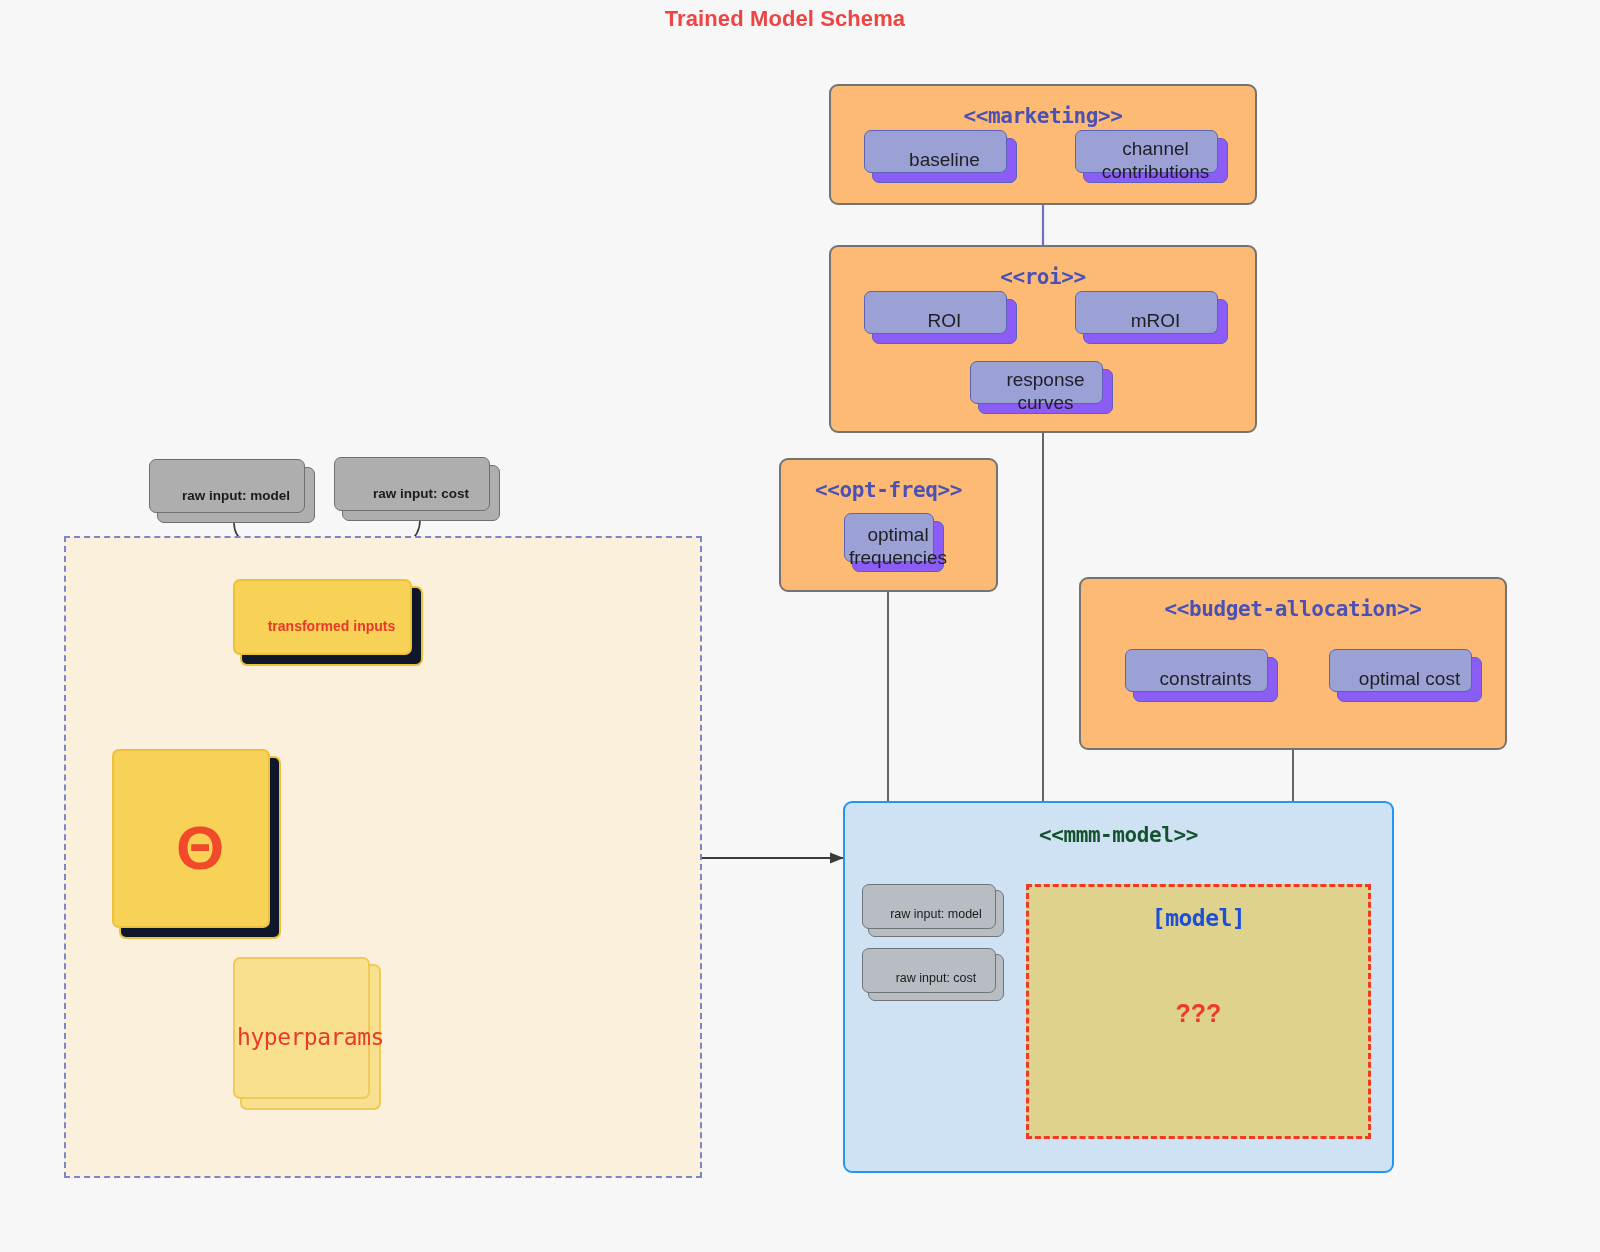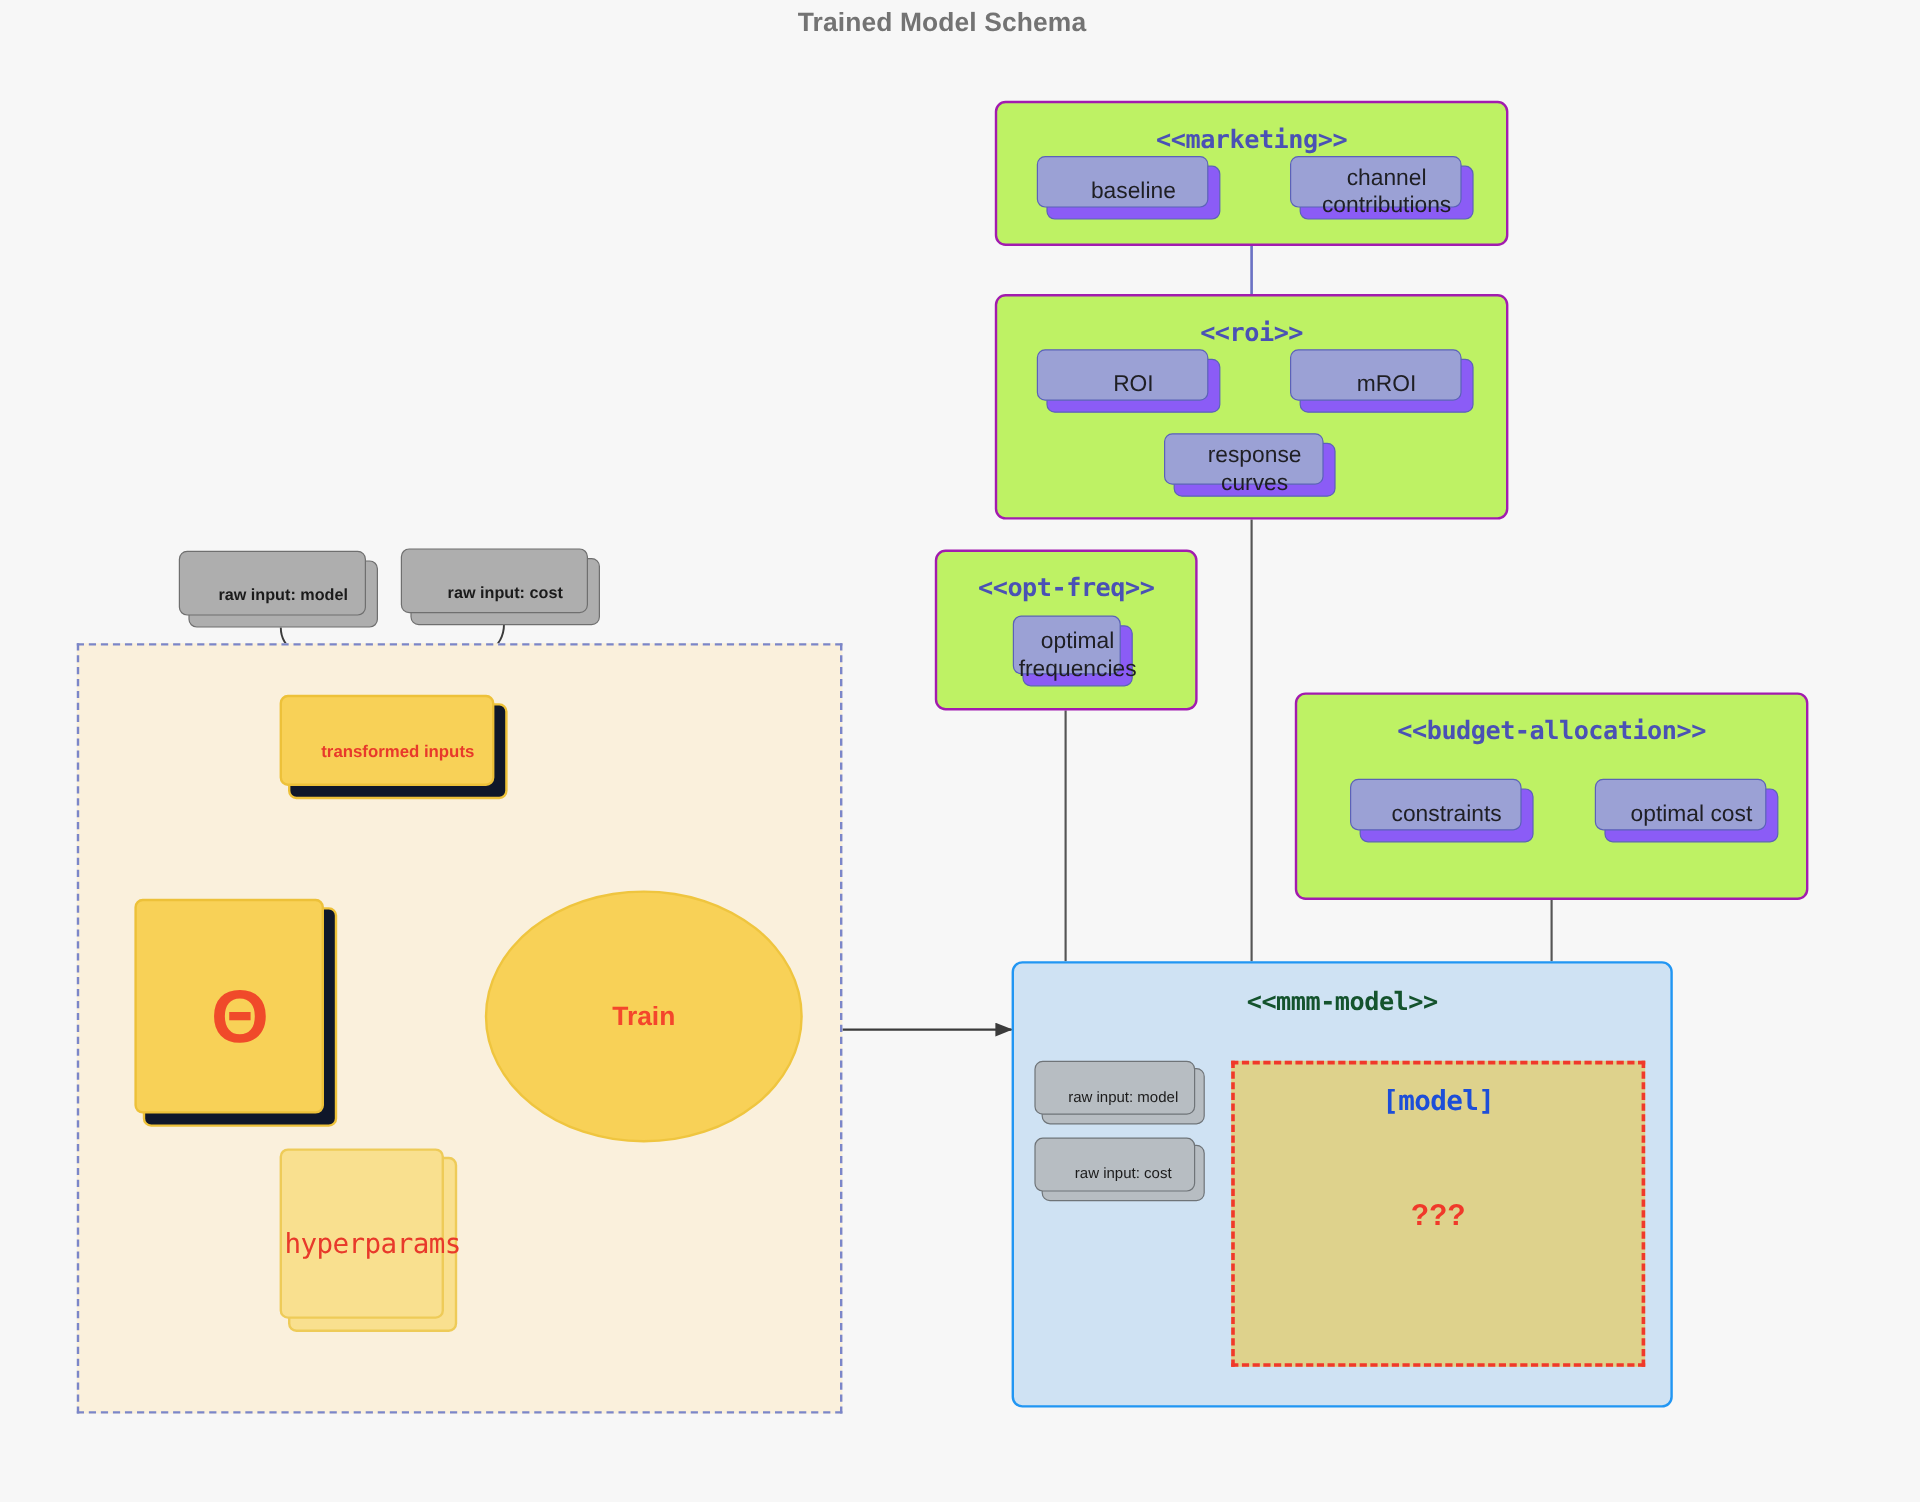--- a/index.html
+++ b/index.html
@@ -25,21 +25,21 @@
   }
 
   
   .page-title {
     position: absolute;
     left: 0; top: 6px;
     width: 1570px;
     text-align: center;
     font-size: 22px;
     font-weight: bold;
-    color: #737373;
+    color: #ef4444;
     letter-spacing: 0.1px;
   }
 
   
   .node {
     position: absolute;
     box-sizing: border-box;
     display: flex;
     align-items: center;
     justify-content: center;
@@ -103,22 +103,22 @@
   .yellow.light .stack { background: #f9e08f; border-color: #eecb58; }
 
   
   .package {
     position: absolute;
     box-sizing: border-box;
     border-radius: 9px;
     z-index: 2;
   }
   .package.purple {
-    background: #bef264;
-    border: 2px solid #a21caf;
+    background: #fdba74;
+    border: 2px solid #737373;
   }
   .package.blue {
     background: #cfe2f3;
     border: 2.5px solid #2196f3;
   }
   .pkg-title {
     position: absolute;
     left: 0;
     width: 100%;
     text-align: center;
@@ -280,23 +280,20 @@
   <div class="node yellow" style="left:119px; top:756px; width:162px; height:183px;">
     <div class="stack"></div>
     <span class="theta">Θ</span>
   </div>
 
   <div class="node yellow light" style="left:240px; top:964px; width:141px; height:146px;">
     <div class="stack"></div>
     <span class="mono">hyperparams</span>
   </div>
 
-  <div class="ellipse" style="left:404px; top:742px; width:265px; height:210px;">
-    <span>Train</span>
-  </div>
 
   <div class="package purple" style="left:829px; top:84px; width:428px; height:121px;">
     <div class="pkg-title">&lt;&lt;marketing&gt;&gt;</div>
   </div>
   <div class="node comp" style="left:872px; top:138px; width:145px; height:45px;">
     <div class="stack"></div>
     <span>baseline</span>
   </div>
   <div class="node comp" style="left:1083px; top:138px; width:145px; height:45px;">
     <div class="stack"></div>

